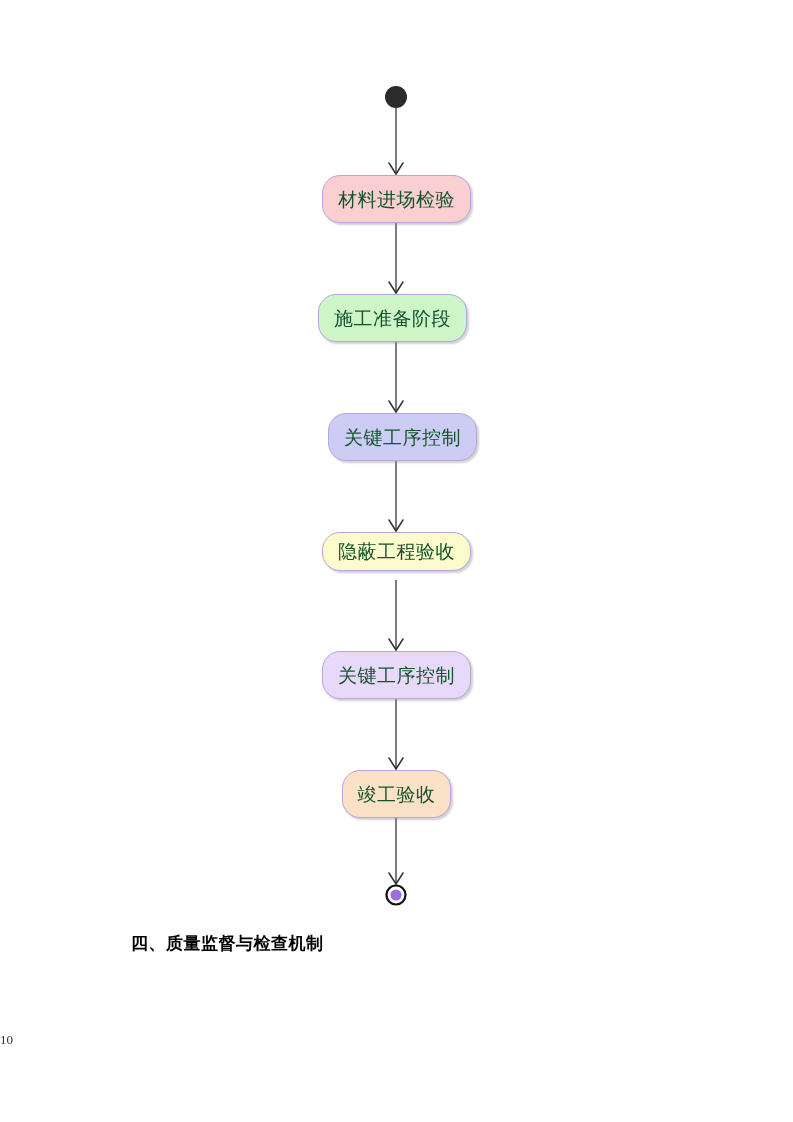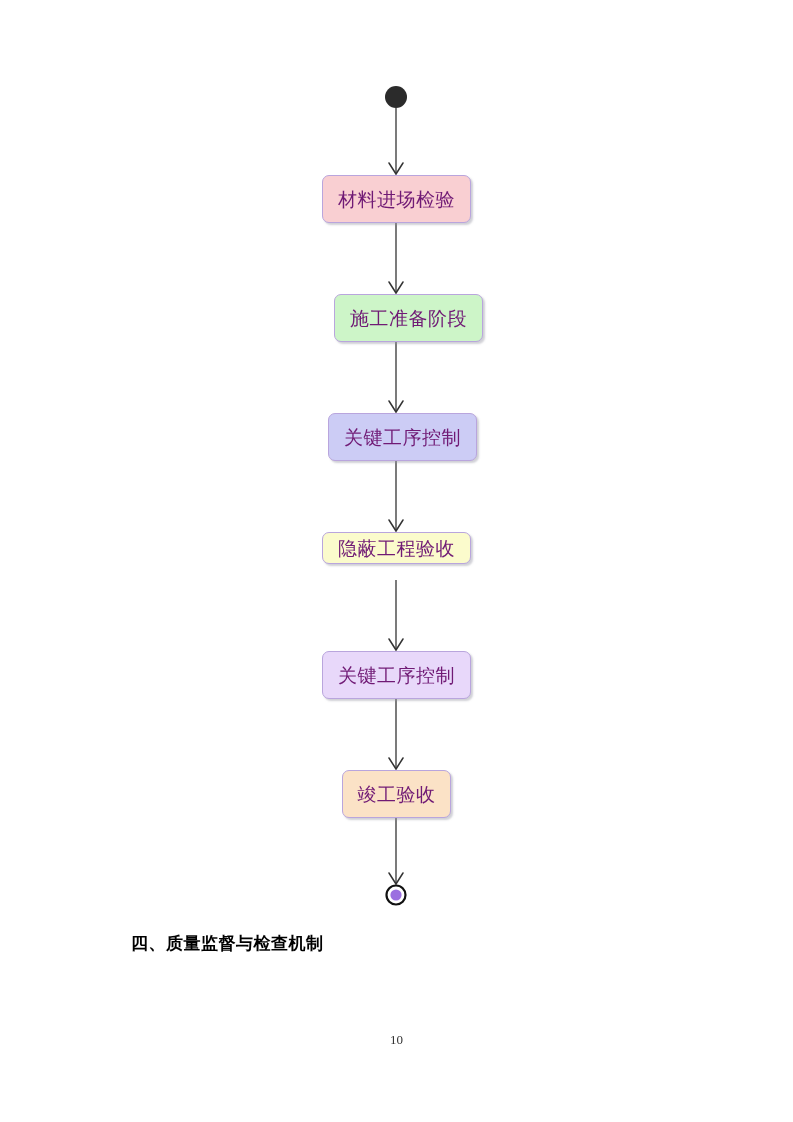--- a/index.html
+++ b/index.html
@@ -38,28 +38,28 @@
     left: 0;
     top: 0;
     width: 793px;
     height: 930px;
   }
 
   .node {
     position: absolute;
     box-sizing: border-box;
     border: 1.4px solid #b9a5dd;
-    border-radius: 7px;
+    border-radius: 18px;
     display: flex;
     align-items: center;
     justify-content: center;
     font-family: "DejaVu Sans", "Liberation Sans", sans-serif;
     font-size: 19px;
     line-height: 1;
-    color: #701a75;
+    color: #14532d;
     letter-spacing: 0.5px;
     box-shadow: 2px 2px 2px rgba(150,150,165,0.45);
     white-space: nowrap;
   }
 
   .node-label {
     display: block;
   }
 
   
@@ -73,21 +73,21 @@
     color: #000000;
     letter-spacing: 0.5px;
     white-space: nowrap;
   }
 
   .page-number {
     position: absolute;
     left: 0;
     top: 1032px;
     width: 793px;
-    text-align: center;
+    text-align: left;
     font-family: "Liberation Serif", "DejaVu Serif", serif;
     font-size: 13px;
     color: #333333;
   }
 </style>
 </head>
 <body>
 
 <div id="page">
 
@@ -116,29 +116,29 @@
       </g>
 
       <circle cx="396" cy="895" r="9.5" fill="#ffffff" stroke="#111111" stroke-width="2.2"></circle>
       <circle cx="396" cy="895" r="5.6" fill="#9b6fe0"></circle>
     </svg>
 
     <div class="node" id="node-1" style="left:322px; top:175px; width:149px; height:48px; background:#f9cfd2;">
       <span class="node-label">材料进场检验</span>
     </div>
 
-    <div class="node" id="node-2" style="left:334px; top:294px; width:149px; height:48px; background:#cdf5c8;">
+    <div class="node" id="node-2" style="left:318px; top:294px; width:149px; height:48px; background:#cdf5c8;">
       <span class="node-label">施工准备阶段</span>
     </div>
 
     <div class="node" id="node-3" style="left:322px; top:413px; width:149px; height:48px; background:#ccccf5;margin-left:6px;">
       <span class="node-label">关键工序控制</span>
     </div>
 
-    <div class="node" id="node-4" style="left:322px; top:532px; width:149px; height:32px; background:#fbfbcc;">
+    <div class="node" id="node-4" style="left:322px; top:532px; width:149px; height:39px; background:#fbfbcc;">
       <span class="node-label">隐蔽工程验收</span>
     </div>
 
     <div class="node" id="node-5" style="left:322px; top:651px; width:149px; height:48px; background:#e8d8fa;">
       <span class="node-label">关键工序控制</span>
     </div>
 
     <div class="node" id="node-6" style="left:342px; top:770px; width:109px; height:48px; background:#fbe2c6;">
       <span class="node-label">竣工验收</span>
     </div>

